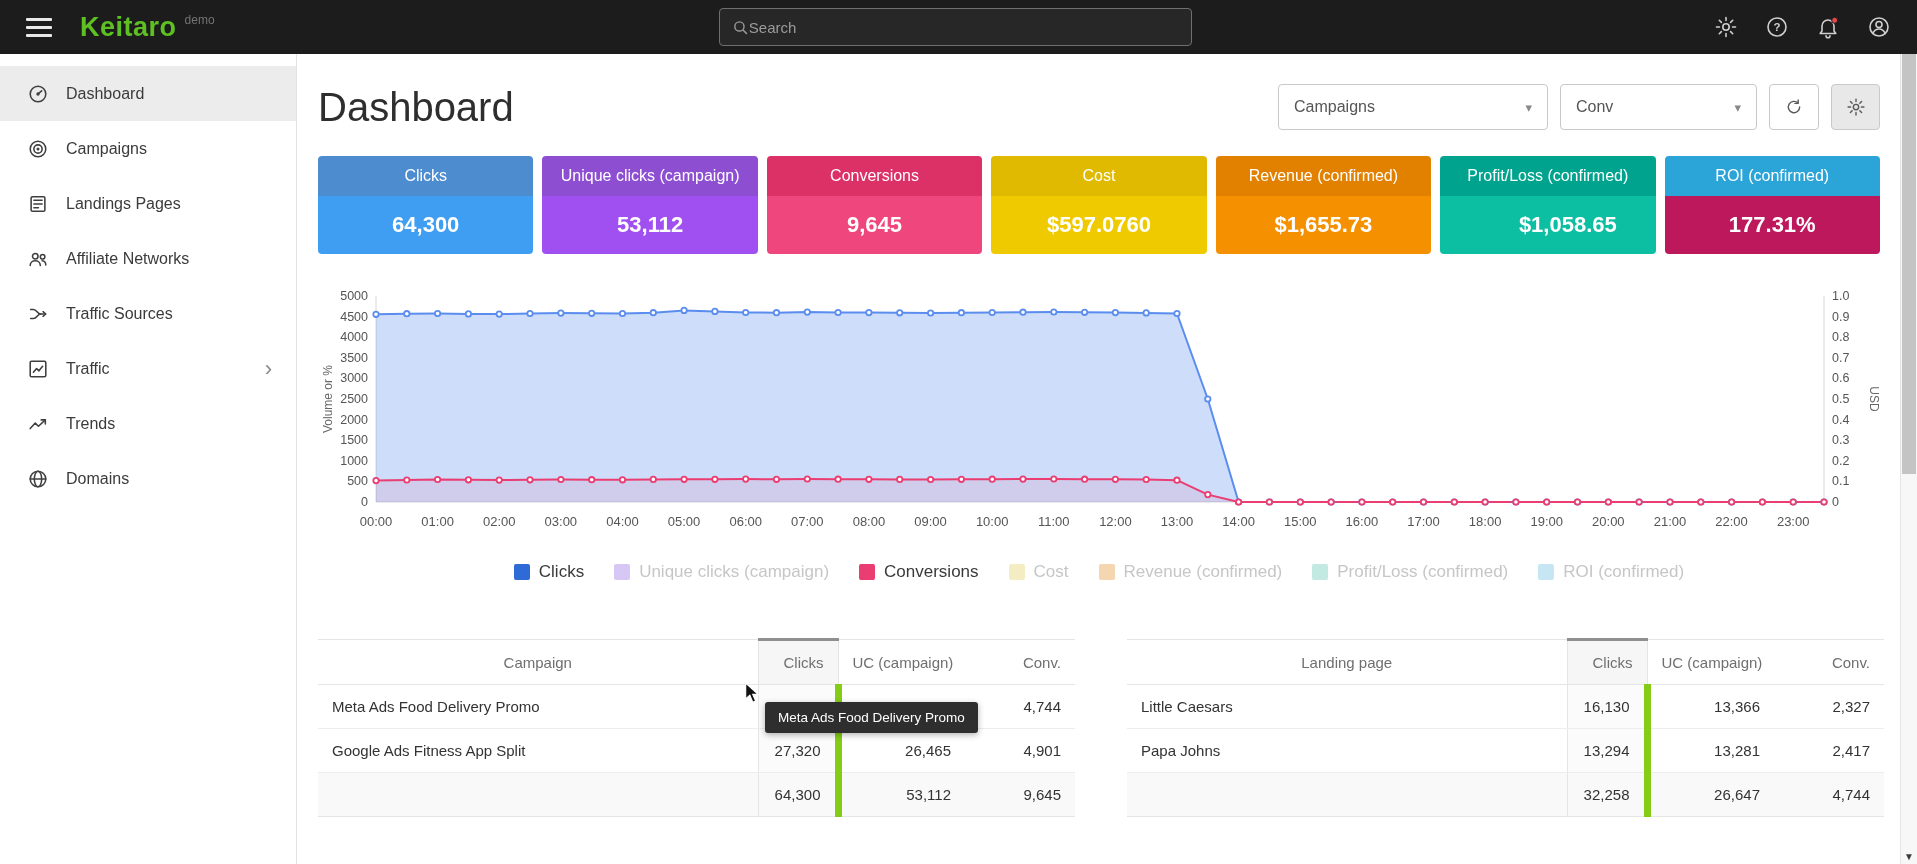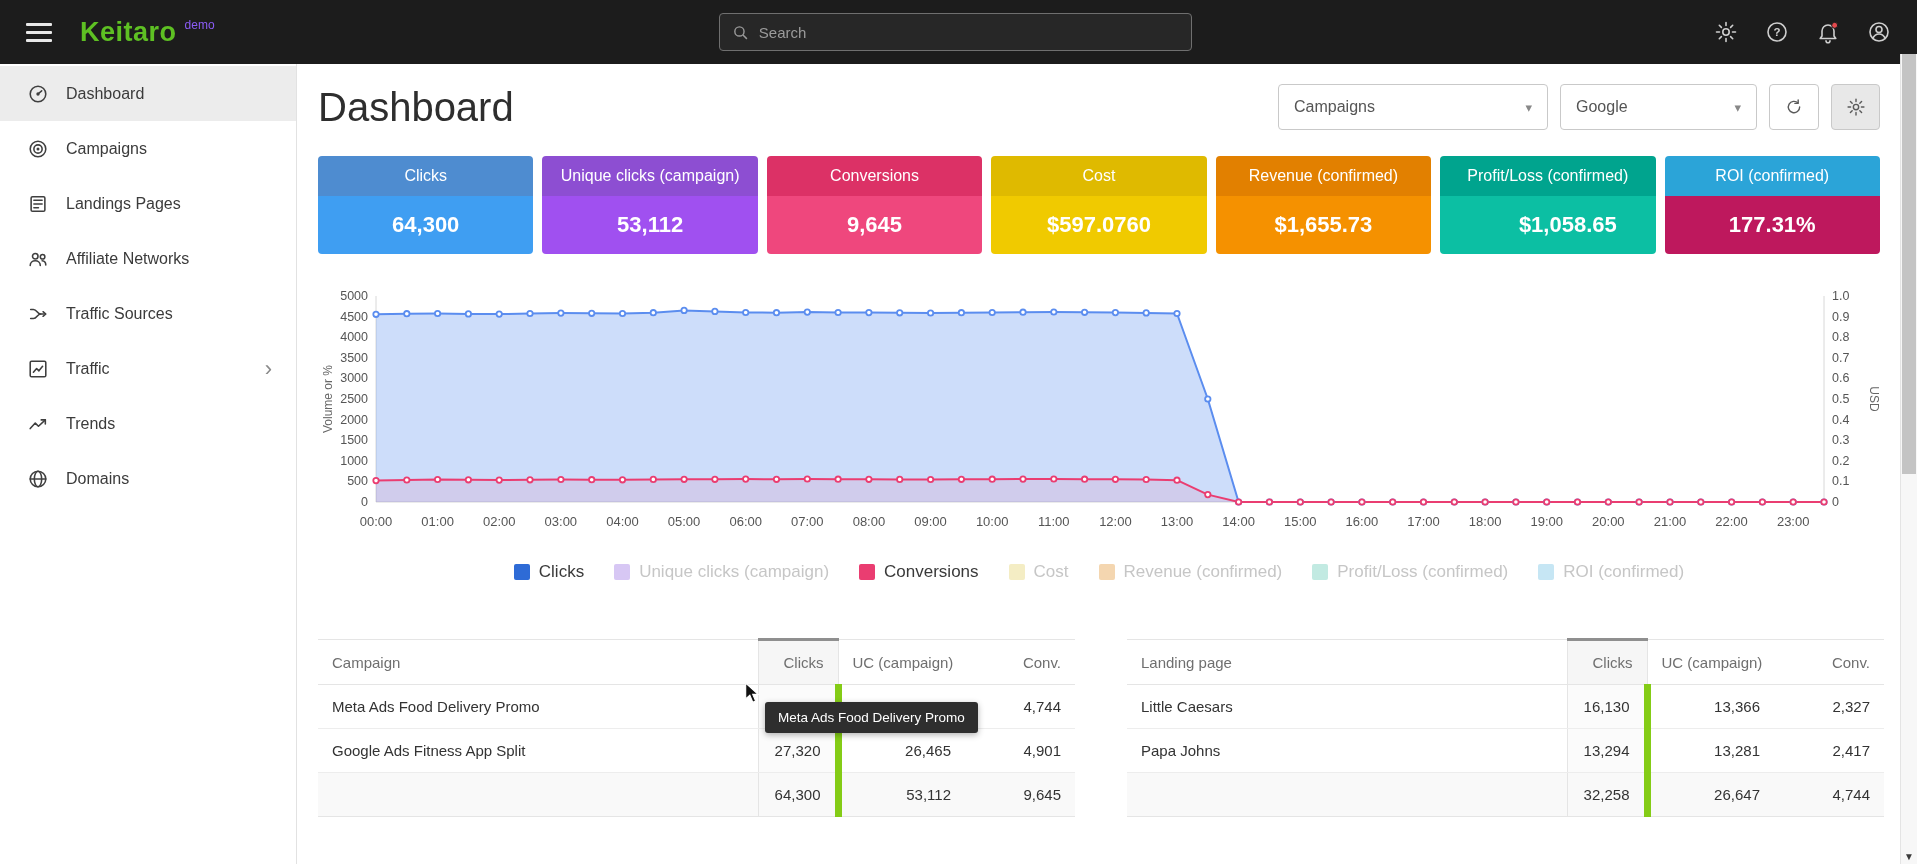--- a/index.html
+++ b/index.html
@@ -1,26 +1,26 @@
 <!DOCTYPE html>
 <html><head>
 <meta charset="utf-8">
 <style>
   * { box-sizing: border-box; margin: 0; padding: 0; }
   html,body { width:1917px; height:864px; overflow:hidden; }
   body { font-family:"Liberation Sans","DejaVu Sans",sans-serif; background:#fff; position:relative; }
 
   
-  .topbar { height:64px; background:#1c1c1c; display:flex; align-items:center; padding:0 26px; position:relative; z-index:6; }
+  .topbar { height:54px; background:#1c1c1c; display:flex; align-items:center; padding:0 26px; position:relative; z-index:6; }
   .hamburger { width:26px; display:flex; flex-direction:column; gap:5px; margin-right:28px; cursor:pointer; }
   .hamburger span { height:3px; background:#e8e8e8; border-radius:1px; }
   .logo { font-size:27px; font-weight:bold; color:#5ec023; letter-spacing:.5px; }
-  .logo-badge { font-size:12px; color:#8b5cf6; margin-left:8px; position:relative; top:-7px; }
+  .logo-badge { font-size:12px; color:#737373; margin-left:8px; position:relative; top:-7px; }
   .search-wrap { flex:1; display:flex; justify-content:center; }
-  .search { width:473px; height:38px; background:#272727; border:1px solid #6f6f6f; border-radius:4px; display:flex; align-items:center; padding:12px 12px; gap:10px; }
+  .search { width:473px; height:38px; background:#272727; border:1px solid #6f6f6f; border-radius:4px; display:flex; align-items:center; padding:12px 12px; }
   .search svg { width:17px; height:17px; stroke:#9b9b9b; fill:none; stroke-width:2; }
   .search input { flex:1; background:transparent; border:none; outline:none; color:#ddd; font-size:15px; }
   .search input::placeholder { color:#9b9b9b; }
   .top-icons { display:flex; align-items:center; gap:27px; margin-left:18px; }
   .ti { width:24px; height:24px; stroke:#cfcfcf; fill:none; stroke-width:1.6; cursor:pointer; stroke-linecap:round; stroke-linejoin:round; }
   .ti text { stroke:none; }
   .bell-wrap { position:relative; display:flex; }
 
   
   .sidebar { position:absolute; left:0; top:54px; bottom:0; width:297px; background:#fff; border-right:1px solid #e2e2e2; padding-top:12px; z-index:5; }
@@ -56,21 +56,21 @@
   .legend { display:flex; justify-content:center; align-items:center; gap:30px; margin-top:24px; font-size:17px; color:#3a3a3a; }
   .legend-item { display:flex; align-items:center; gap:9px; cursor:pointer; }
   .legend-item .swatch { width:16px; height:16px; border-radius:2px; flex:none; }
   .legend-item.inactive { color:#c6c6c6; }
 
   
   .tables { display:flex; margin-top:56px; gap:52px; }
   .tbl-wrap { position:relative; }
   table { border-collapse:collapse; table-layout:fixed; font-size:15px; color:#333; width:757px; }
   th { font-weight:400; color:#6f6f6f; text-align:right; padding:13px 14px; border-top:1px solid #e5e5e5; border-bottom:1px solid #e5e5e5; background:#fff; overflow:hidden; white-space:nowrap; cursor:pointer; }
-  th.name-col { text-align:left; }
+  th.name-col { text-align:center; }
   th.sorted { border-top:3px solid #8f8f8f; border-left:1px solid #e5e5e5; border-right:1px solid #e5e5e5; background:#f6f6f6; }
   td { padding:13px 14px; border-bottom:1px solid #ededed; text-align:right; background:#fff; overflow:hidden; white-space:nowrap; }
   td.name-col { text-align:left; }
   td.sorted-col { border-left:1px solid #e5e5e5; border-right:7px solid #84cc16; background:#fbfbfb; }
   tr.totals td { background:#f9f9f9; border-top:1px solid #e0e0e0; border-bottom:1px solid #e5e5e5; }
 
   .tooltip { position:absolute; left:447px; top:64px; background:#2e2e2e; color:#fff; font-size:13.5px; padding:8px 13px; border-radius:3px; white-space:nowrap; z-index:10; box-shadow:0 2px 6px rgba(0,0,0,.3); }
   .cursor { position:absolute; left:426px; top:44px; width:20px; height:24px; z-index:11; }
 
   
@@ -191,21 +191,21 @@
 <div class="main">
 
   <div class="head-row">
     <div class="page-title">Dashboard</div>
     <div class="head-controls">
       <div class="select campaigns">
         <span class="sel-label">Campaigns</span>
         <span class="sel-chev">▾</span>
       </div>
       <div class="select range">
-        <span class="sel-label">Google</span>
+        <span class="sel-label">Conv</span>
         <span class="sel-chev">▾</span>
       </div>
       <div class="icon-btn">
         <svg viewBox="0 0 24 24">
             <path d="M18.8 12a6.8 6.8 0 1 1-2-4.8"></path>
             <path d="M17 3.6v4h-4"></path>
           </svg>
       </div>
       <div class="icon-btn settings">
         <svg viewBox="0 0 24 24">

